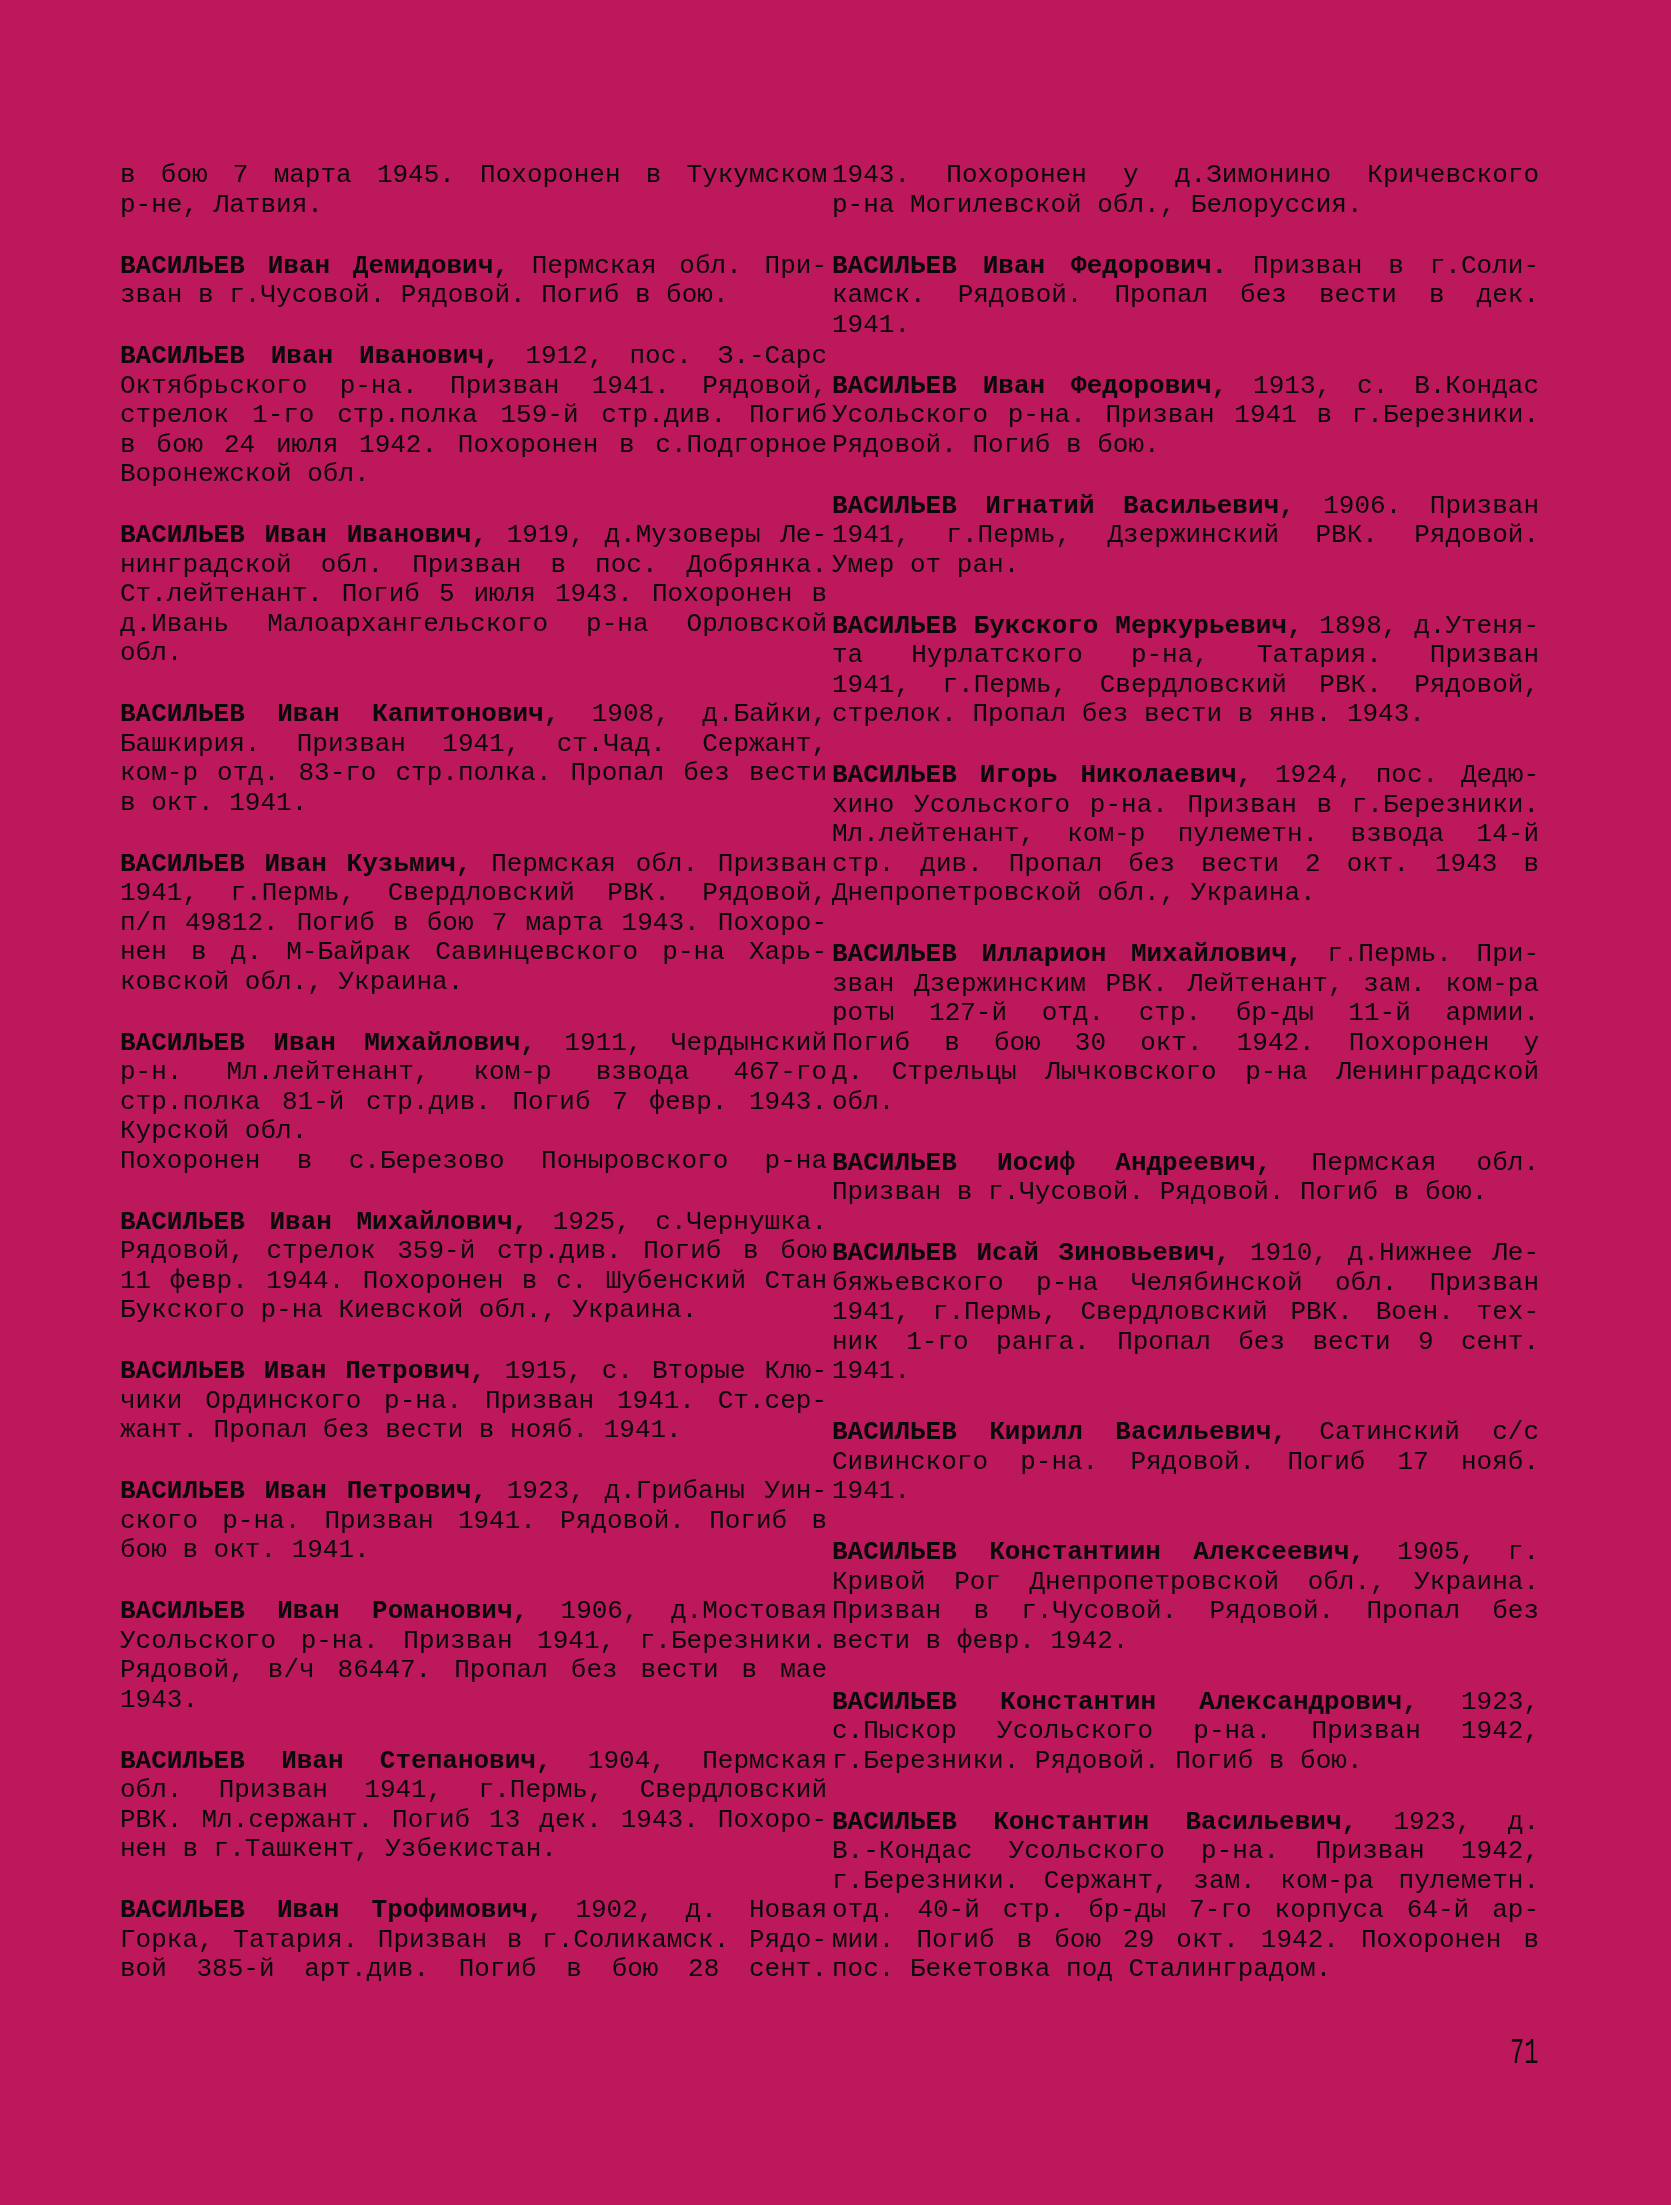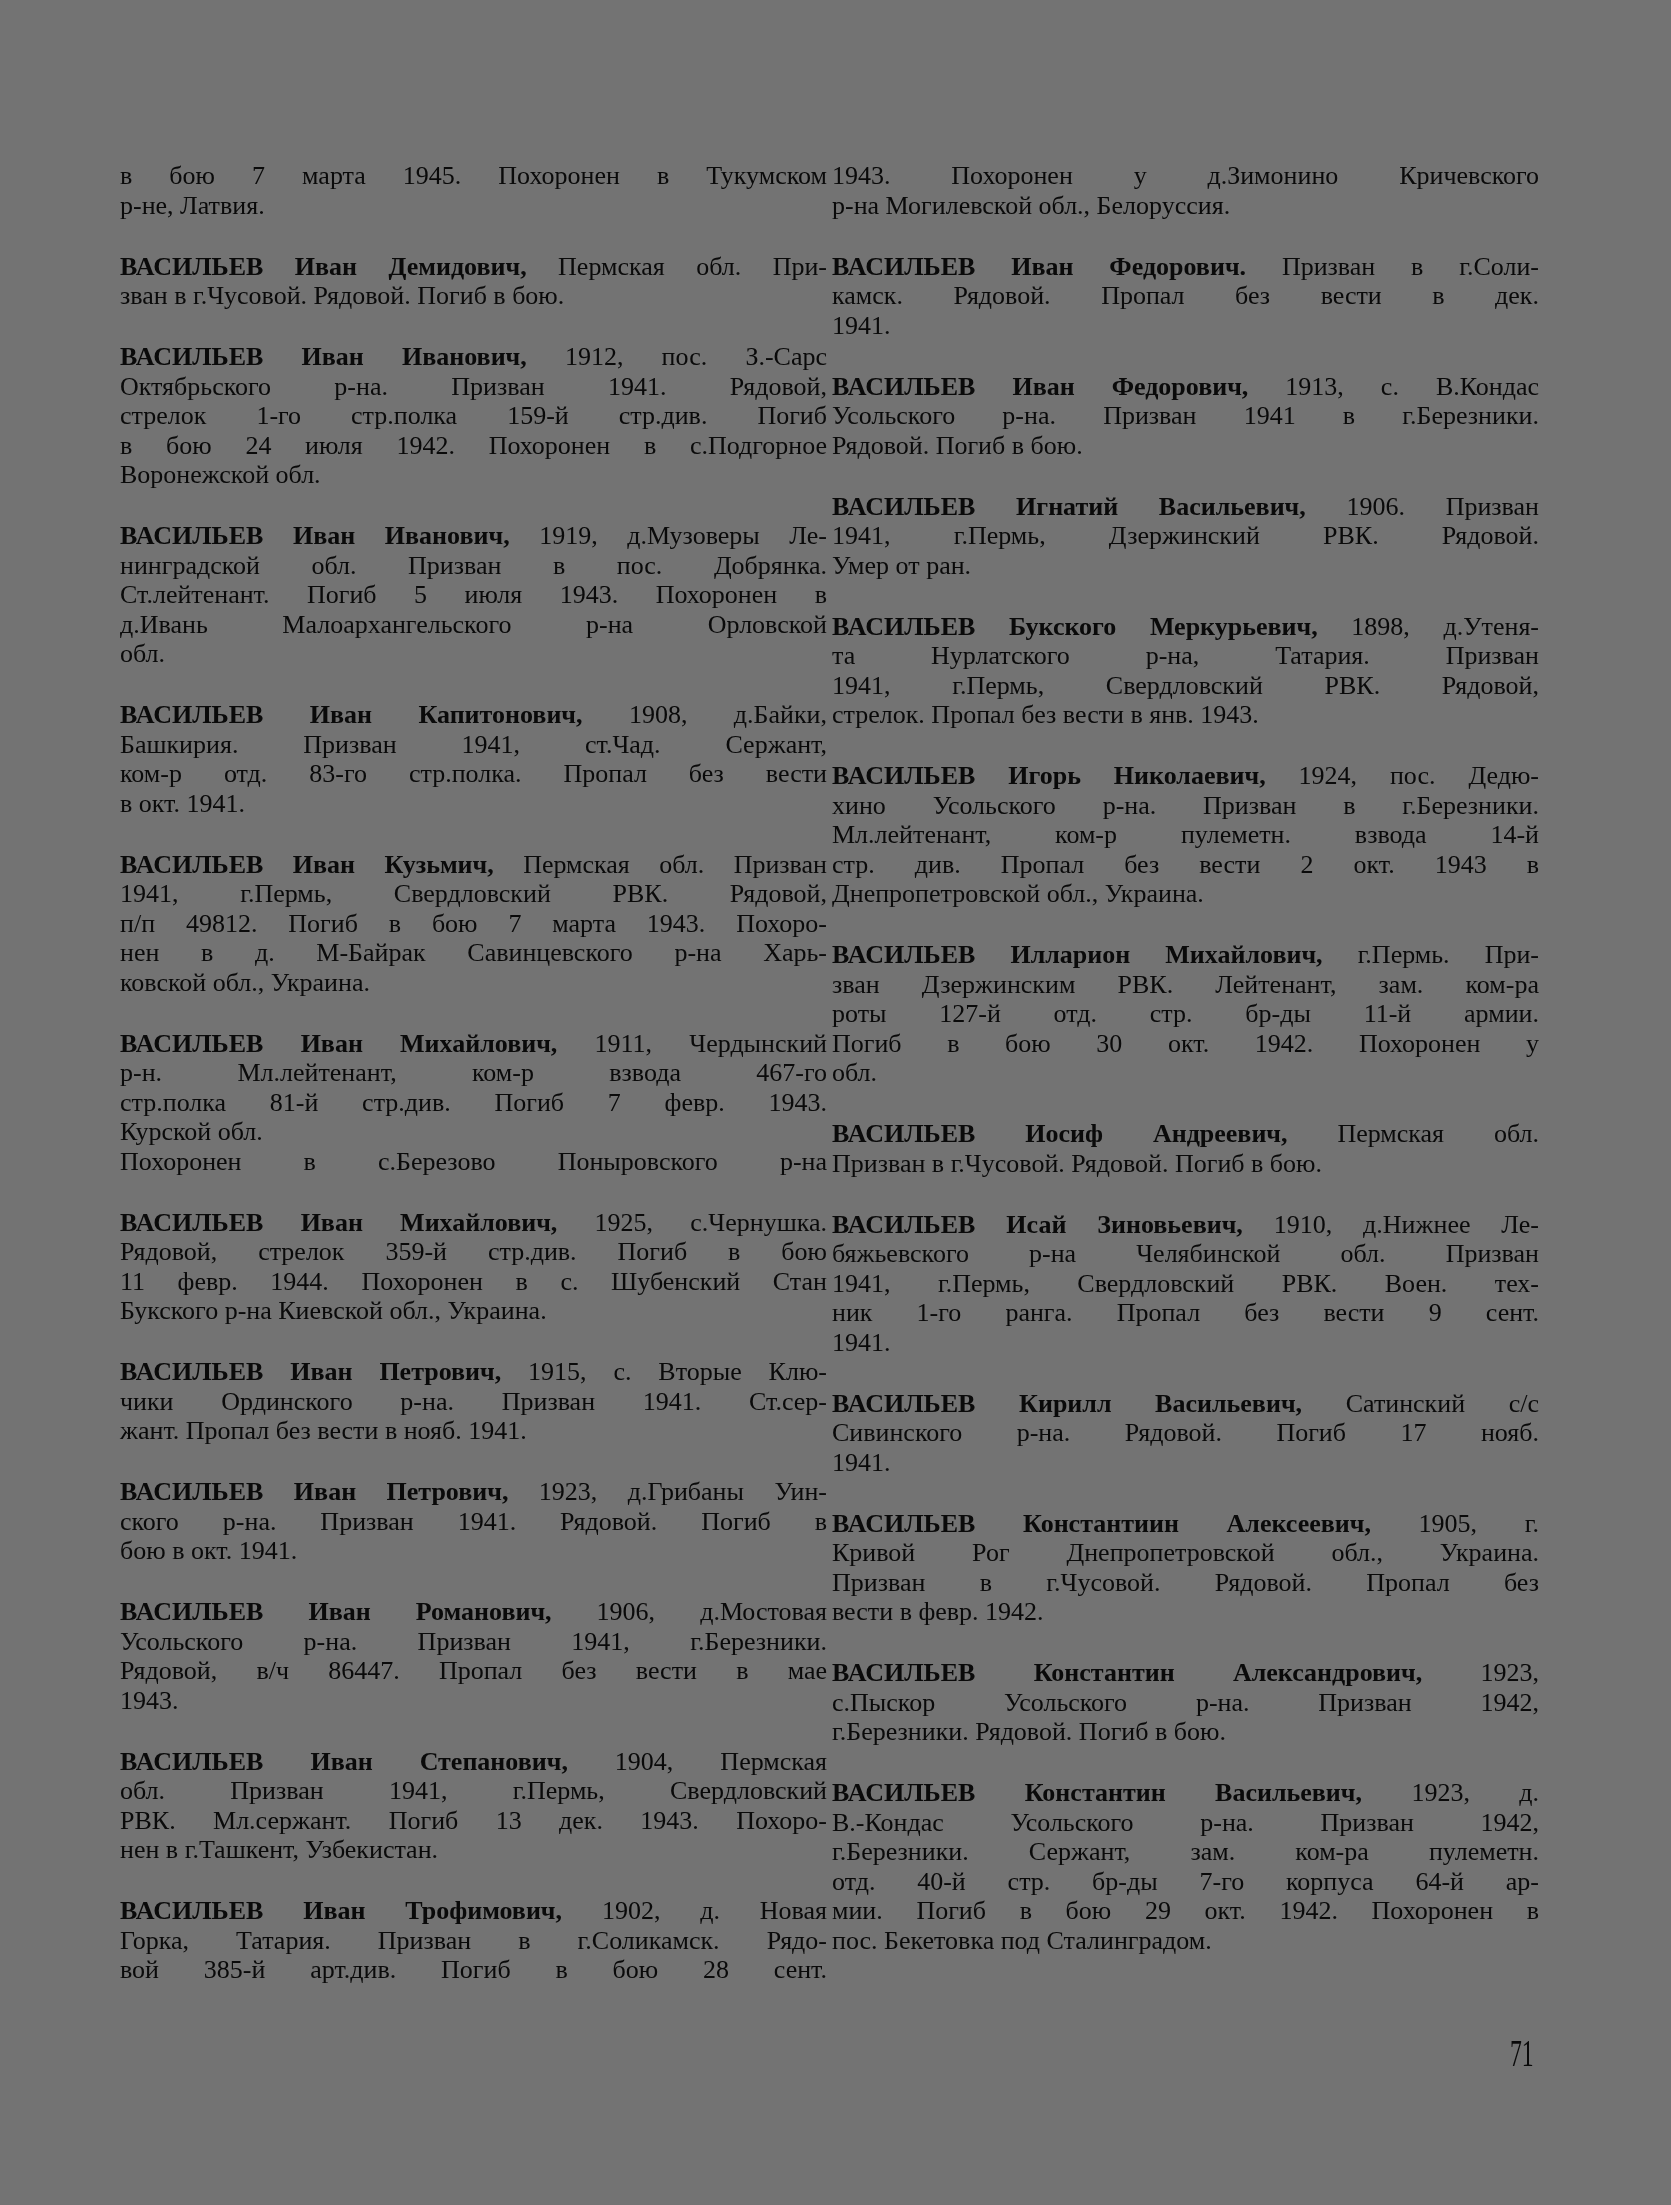--- a/index.html
+++ b/index.html
@@ -4,23 +4,23 @@
 <style>
   html, body {
     margin: 0;
     padding: 0;
     background: #ffffff;
   }
   .page {
     position: relative;
     width: 1672px;
     height: 2205px;
-    background: #737373;
+    background: #be185d;
     color: #0a0a0a;
-    font-family: Liberation Serif, serif;
+    font-family: Liberation Mono, monospace;
     overflow: hidden;
   }
   .col {
     position: absolute;
     top: 161px;
     width: 707px;
   }
   .col-left  { left: 120px; }
   .col-right { left: 832px; }
   .entry {
@@ -159,20 +159,21 @@
         <div class="line">хино Усольского р-на. Призван в г.Березники.</div>
         <div class="line">Мл.лейтенант, ком-р пулеметн. взвода 14-й</div>
         <div class="line">стр. див. Пропал без вести 2 окт. 1943 в</div>
         <div class="line last">Днепропетровской обл., Украина.</div>
       </div>
       <div class="entry">
         <div class="line"><span class="name">ВАСИЛЬЕВ Илларион Михайлович,</span> г.Пермь. При-</div>
         <div class="line">зван Дзержинским РВК. Лейтенант, зам. ком-ра</div>
         <div class="line">роты 127-й отд. стр. бр-ды 11-й армии.</div>
         <div class="line">Погиб в бою 30 окт. 1942. Похоронен у</div>
+        <div class="line">д. Стрельцы Лычковского р-на Ленинградской</div>
         <div class="line last">обл.</div>
       </div>
       <div class="entry">
         <div class="line"><span class="name">ВАСИЛЬЕВ Иосиф Андреевич,</span> Пермская обл.</div>
         <div class="line last">Призван в г.Чусовой. Рядовой. Погиб в бою.</div>
       </div>
       <div class="entry">
         <div class="line"><span class="name">ВАСИЛЬЕВ Исай Зиновьевич,</span> 1910, д.Нижнее Ле-</div>
         <div class="line">бяжьевского р-на Челябинской обл. Призван</div>
         <div class="line">1941, г.Пермь, Свердловский РВК. Воен. тех-</div>

